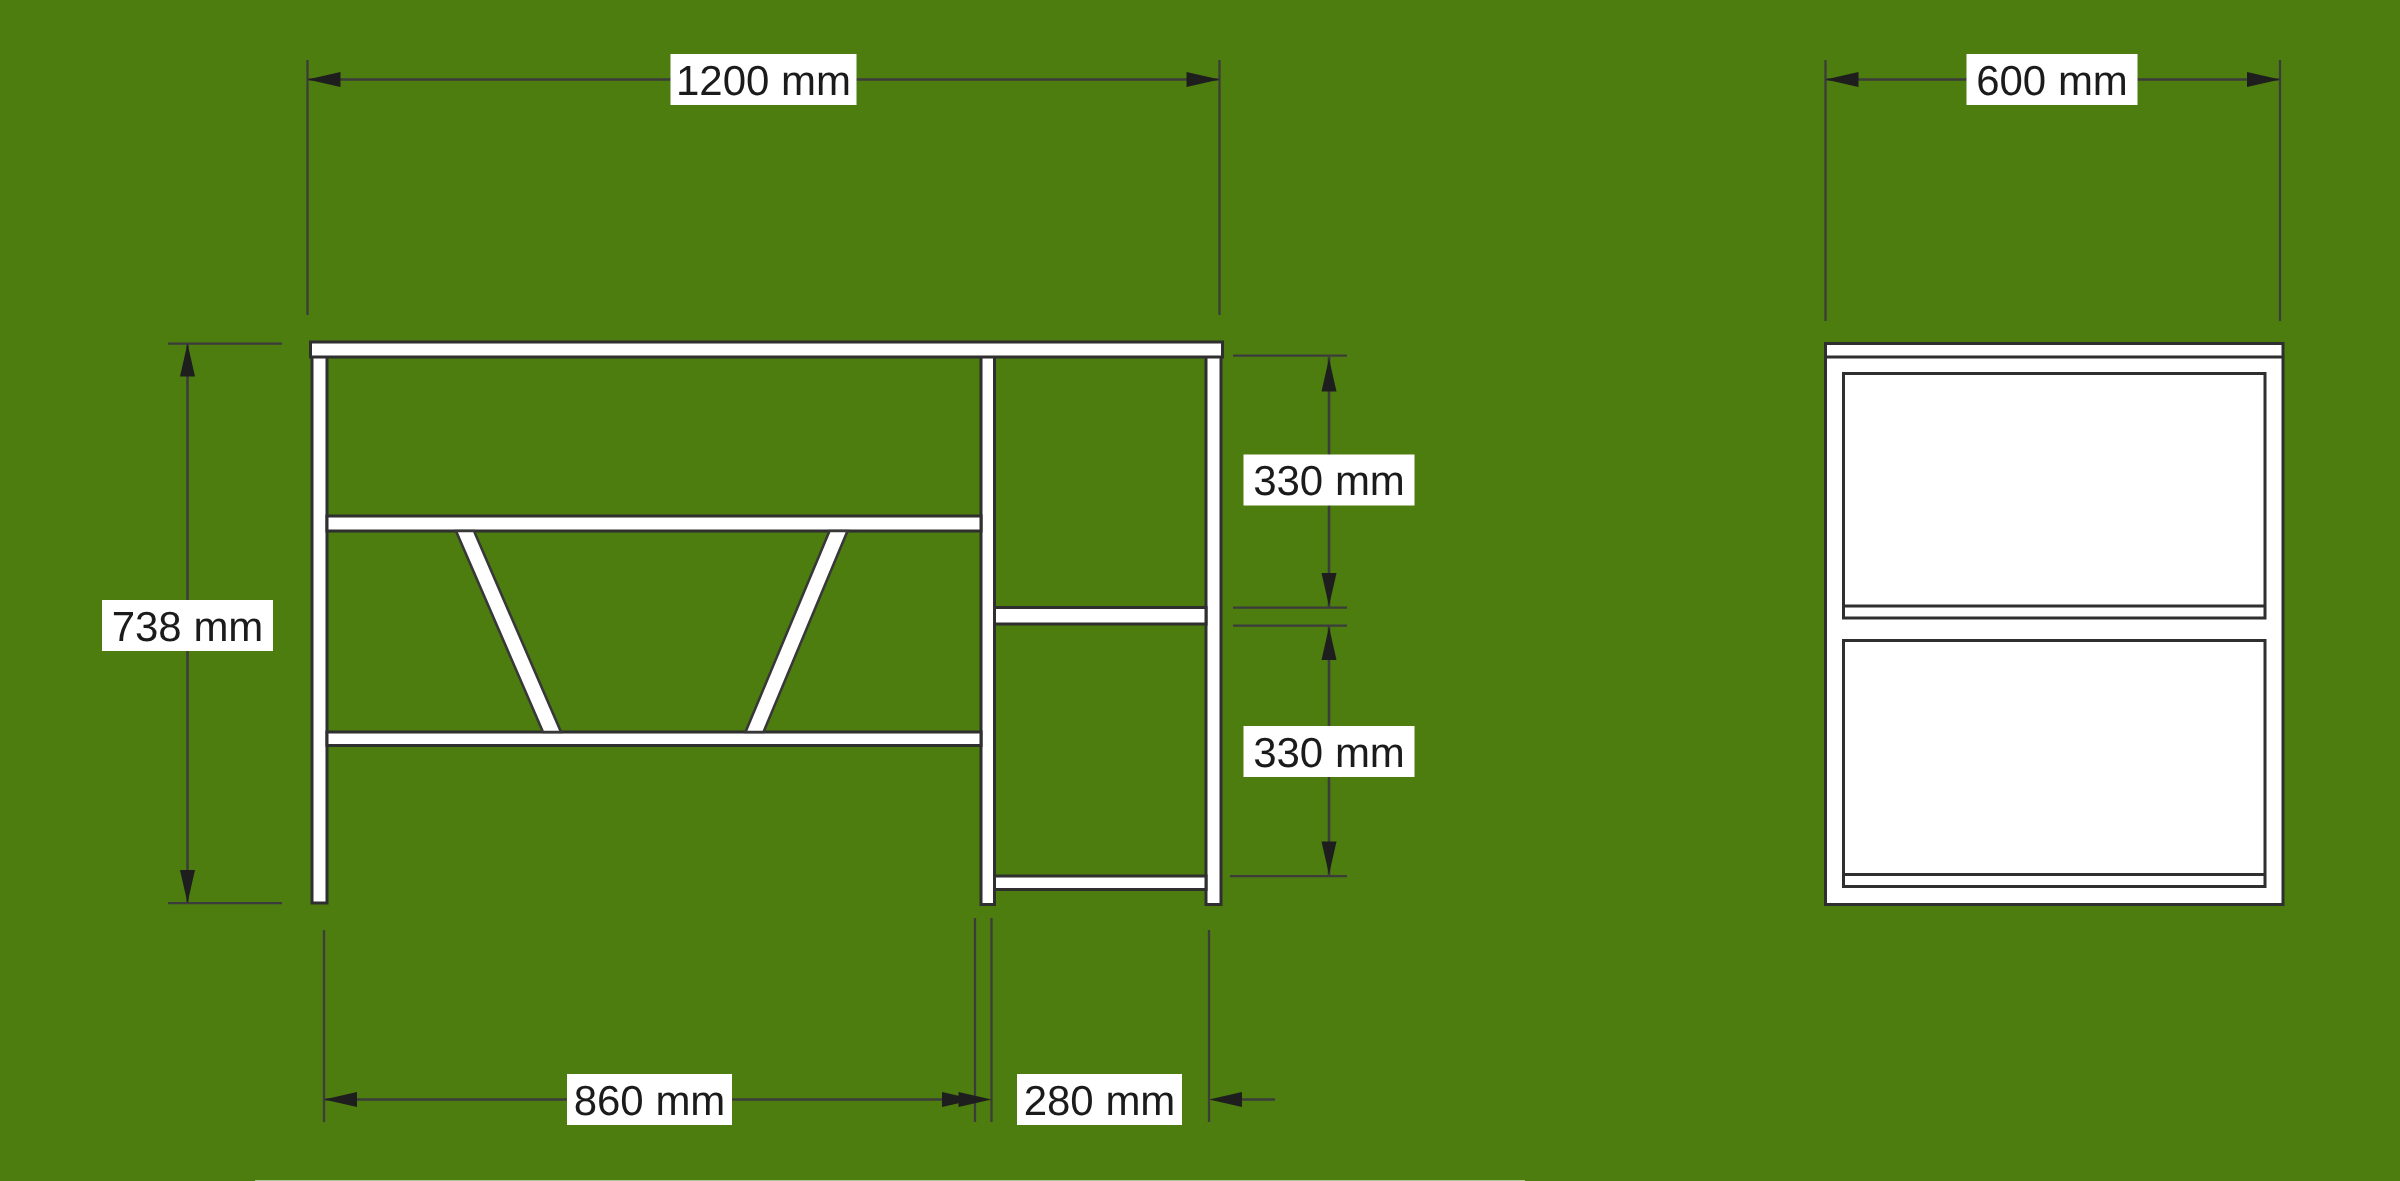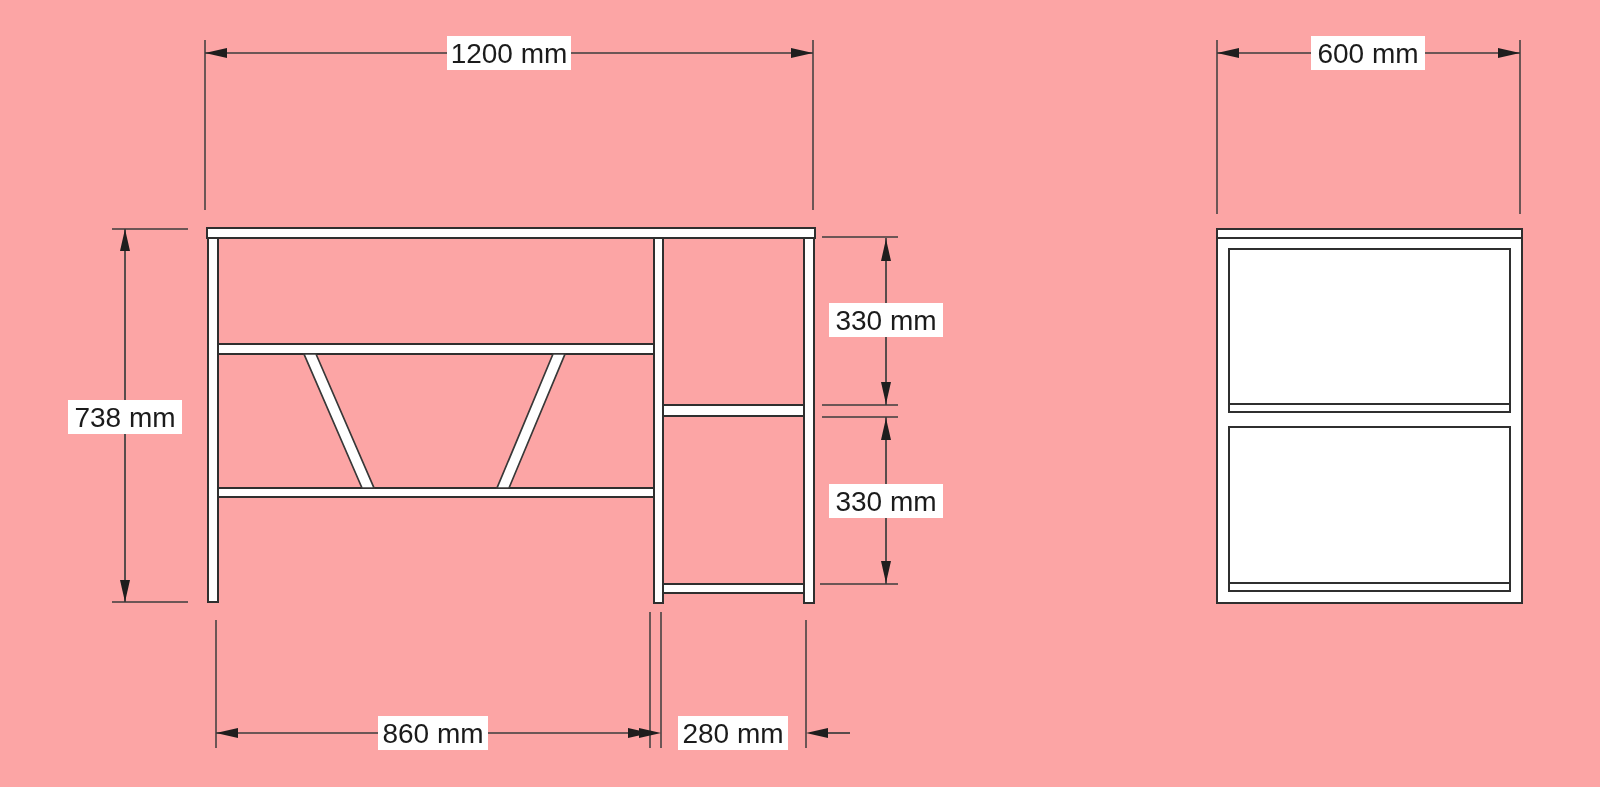--- a/index.html
+++ b/index.html
@@ -8,21 +8,21 @@
     background: #ffffff;
     width: 1600px;
     height: 787px;
     overflow: hidden;
     font-family: "Liberation Sans", sans-serif;
   }
   .drawing-stage {
     position: relative;
     width: 1600px;
     height: 787px;
-    background: #fca5a5;
+    background: #4d7c0f;
   }
   svg { display: block; }
   .struct {
     fill: #ffffff;
     stroke: #2f2f2f;
     stroke-width: 2;
   }
   .struct-line {
     fill: none;
     stroke: #2f2f2f;

